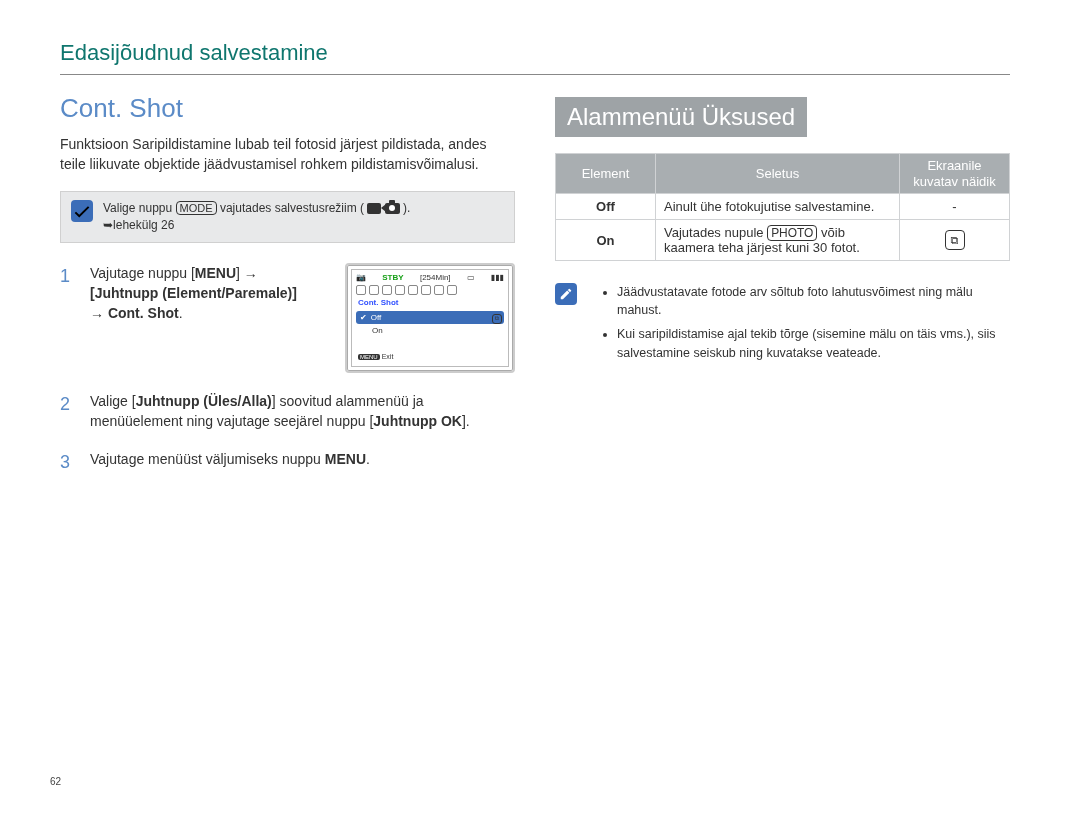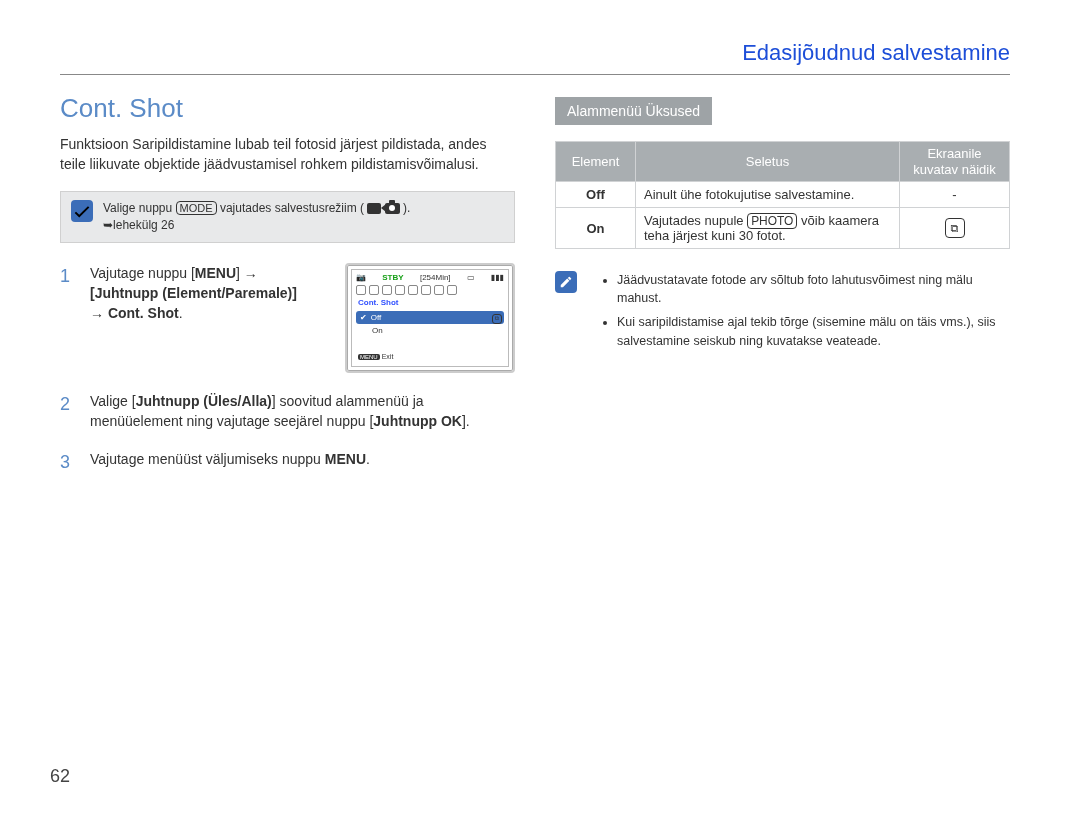--- a/index.html
+++ b/index.html
@@ -20,23 +20,22 @@
     font-family: Arial, Helvetica, sans-serif;
     color: var(--text-dark);
     font-size: 14px;
     position: relative;
     background: #fff;
   }
   .page {
     padding: 40px 70px 40px 60px;
   }
   .header {
-    text-align: right;
     font-size: 22px;
-    color: #1d4ed8;
+    color: #0f766e;
     border-bottom: 1px solid #888;
     padding-bottom: 8px;
     margin-bottom: 18px;
   }
   .cols {
     display: flex;
     gap: 40px;
   }
   .col { flex: 1 1 50%; min-width: 0; }
   h1.section {
@@ -143,21 +142,21 @@
   .lcd-corner-icon {
     position:absolute; right:6px; top:44px;
     width:10px; height:10px; border:1px solid #333; border-radius:3px;
     display:flex; align-items:center; justify-content:center; font-size:6px;
   }
 
   
   .sub-title-bar {
     background: var(--bar-gray);
     color: #fff;
-    font-size: 14px;
+    font-size: 24px;
     padding: 6px 12px;
     display: inline-block;
     margin-top: 4px;
     margin-bottom: 16px;
   }
   table.options {
     width: 100%;
     border-collapse: collapse;
     font-size: 13px;
   }
@@ -221,21 +220,21 @@
     background:#333; border-radius:1px 1px 0 0;
   }
   .icon-cam::after {
     content:""; position:absolute; top:2px; left:4px; width:6px; height:6px;
     background:#fff; border-radius:50%;
   }
   .pagenum {
     position: absolute;
     left: 50px;
     bottom: 40px;
-    font-size: 18px;
+    font-size: 10px;
     color: #444;
   }
 </style>
 </head>
 <body>
 
 <div class="page">
   <div class="header">Edasijõudnud salvestamine</div>
 
   <div class="cols">
@@ -324,21 +323,21 @@
 
       </div>
     </div>
 
     <div class="col">
       <div class="sub-title-bar">Alammenüü Üksused</div>
 
       <table class="options">
         <thead>
           <tr>
-            <th class="center" style="width:80px;">Element</th>
+            <th class="center" style="width:100px;">Element</th>
             <th>Seletus</th>
             <th class="center" style="width:110px;">Ekraanile kuvatav näidik</th>
           </tr>
         </thead>
         <tbody>
           <tr>
             <td class="center"><b>Off</b></td>
             <td>Ainult ühe fotokujutise salvestamine.</td>
             <td class="center">-</td>
           </tr>

